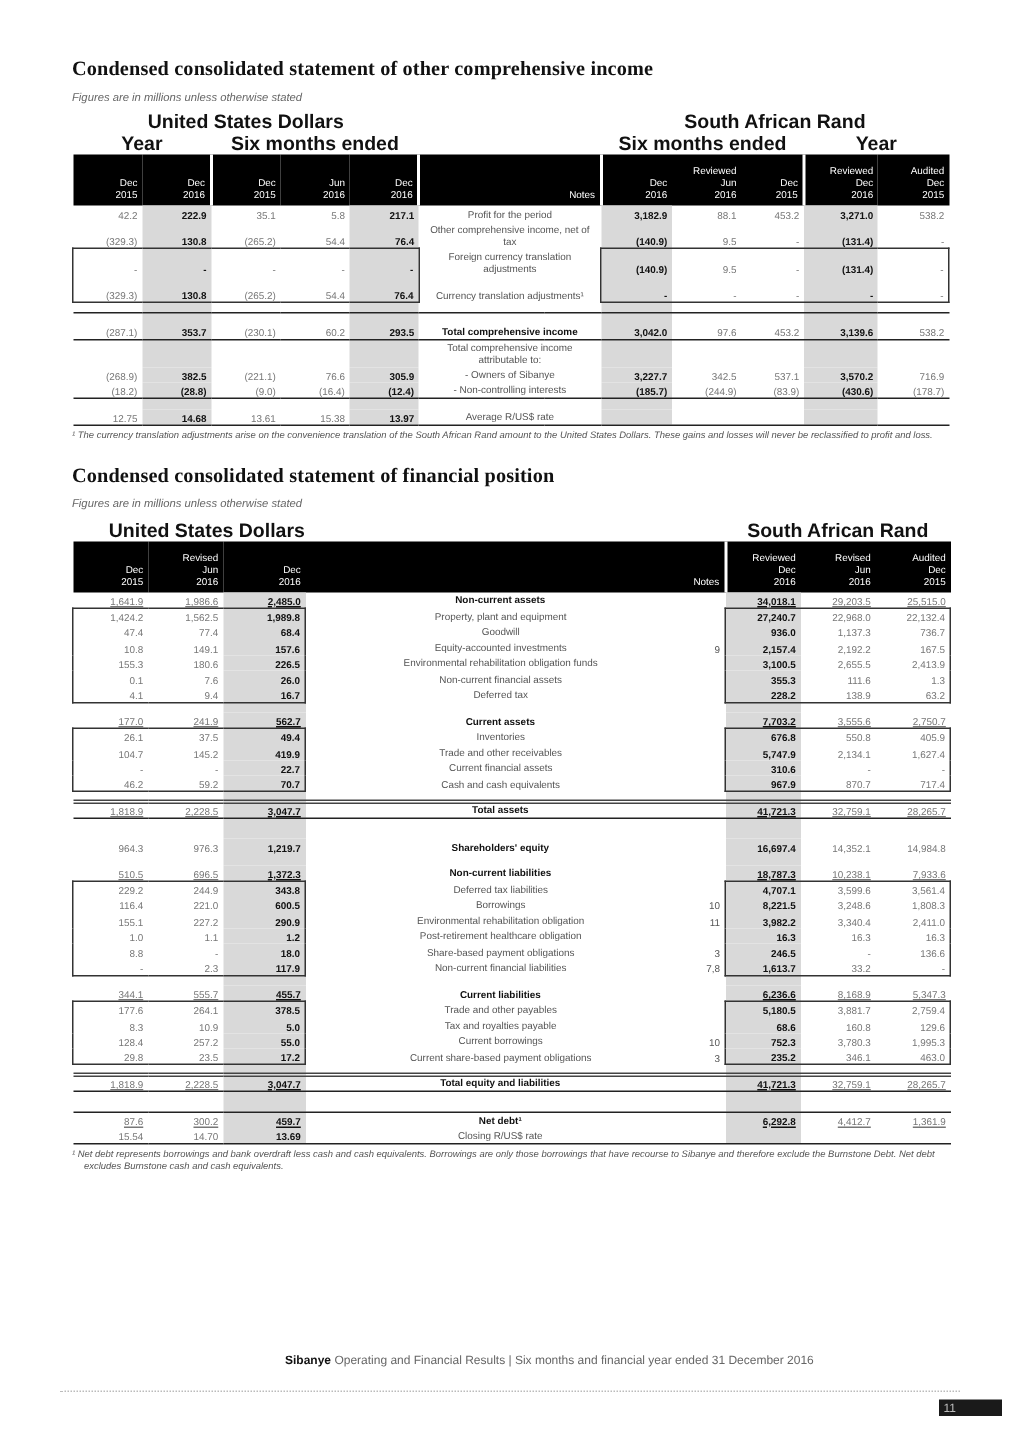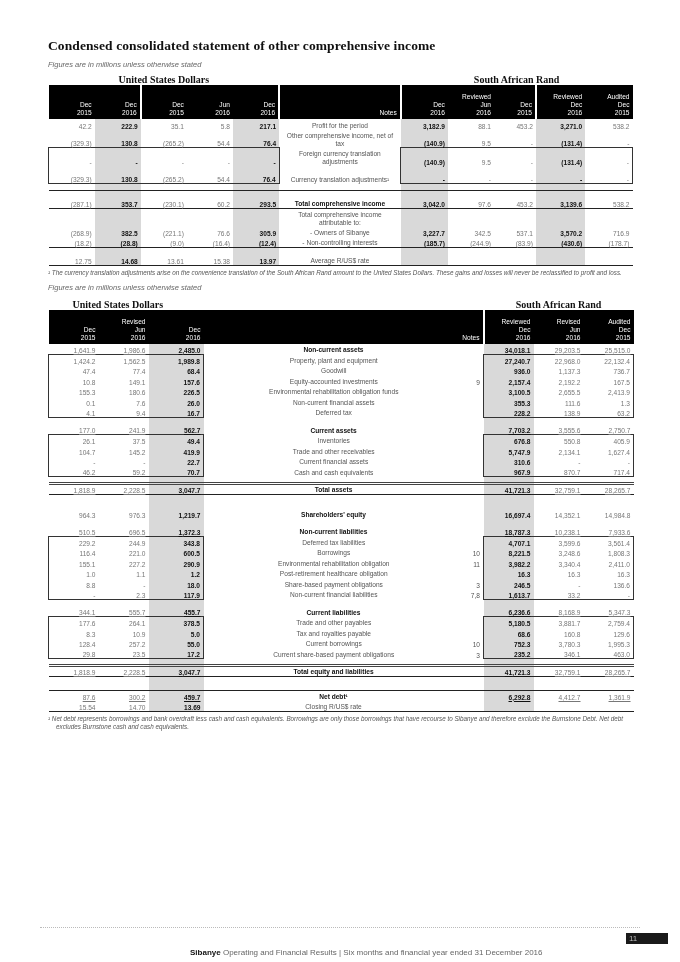--- a/index.html
+++ b/index.html
@@ -3,42 +3,42 @@
 <meta charset="utf-8">
 <style>
   * { box-sizing: border-box; margin: 0; padding: 0; }
   html, body { width: 680px; height: 962px; background: #fff; overflow: hidden; }
   body { font-family: "Liberation Sans", "DejaVu Sans", sans-serif; color: #222; position: relative; }
   .page { position: absolute; left: 48px; top: 38px; width: 585px; }
   h1 { font-size: 13.5px; font-weight: bold; color: #111; letter-spacing: 0.1px; font-family: Liberation Serif, serif; }
   .sub { font-size: 7.5px; font-style: italic; color: #666; margin-top: 6px; }
   table { border-collapse: collapse; width: 585px; table-layout: fixed; font-size: 6.6px; }
   td, th { padding: 0 3px; white-space: nowrap; text-align: right; height: 10.5px; vertical-align: bottom; }
-  .grp td { font-weight: bold; font-size: 10px; color: #111; text-align: center; height: 12px; font-family: Liberation Serif, serif; }
+  .grp td { font-weight: bold; font-size: 13px; color: #111; text-align: center; height: 12px; }
   .hdr th { background: #000; color: #fff; font-weight: normal; font-size: 6.6px; line-height: 8px; padding-bottom: 2px; vertical-align: bottom; height: 34px; }
   .hdr th.sep { border-left: 2px solid #fff; }
   .num { color: #777; }
   .b { font-weight: bold; color: #111; }
   .sh { background: #d9d9d9; }
   .lbl { text-align: center; color: #555; white-space: normal; line-height: 8px; }
   .lblb { text-align: center; color: #111; font-weight: bold; white-space: normal; line-height: 8px; }
   .note { text-align: right; color: #555; }
   .tall td { height: 18px; }
   .spacer td { height: 7px; }
   .tline td { border-top: 1.5px solid #222; }
   .bline td { border-bottom: 1.5px solid #222; }
   .dline td { border-top: 3px double #444; }
   .ul { text-decoration: underline; }
   .boxl { border-left: 1.5px solid #333; }
   .boxr { border-right: 1.5px solid #333; }
   .boxt { border-top: 1.5px solid #333; }
   .boxb { border-bottom: 1.5px solid #333; }
   .foot { font-size: 6.3px; font-style: italic; color: #555; line-height: 8px; margin-top: 3px; padding-left: 8px; text-indent: -8px; }
   .footer { position: absolute; left: 40px; top: 927px; width: 600px; border-top: 1px dotted #bbb; }
-  .footer-text { position: absolute; left: 190px; top: 948px; font-size: 8px; color: #666; white-space: nowrap; }
+  .footer-text { position: absolute; left: 190px; top: 902px; font-size: 8px; color: #666; white-space: nowrap; }
   .footer-text b { color: #111; }
   .pageno { position: absolute; left: 626px; top: 933px; width: 42px; height: 11px; background: #1a1a1a; color: #bbb; font-size: 8px; padding-left: 3px; line-height: 11px; }
 </style>
 </head>
 <body>
 
 <div class="page">
 
   <h1>Condensed consolidated statement of other comprehensive income</h1>
   <div class="sub">Figures are in millions unless otherwise stated</div>
@@ -57,20 +57,27 @@
         <col style="width:40px">
         <col style="width:47px">
         <col style="width:45px">
     </colgroup>
     <tbody>
         <tr class="grp">
       <td colspan="5">United States Dollars</td>
       <td colspan="2"></td>
       <td colspan="5">South African Rand</td>
     </tr>
+    <tr class="grp">
+      <td colspan="2">Year</td>
+      <td colspan="3">Six months ended</td>
+      <td colspan="2"></td>
+      <td colspan="3">Six months ended</td>
+      <td colspan="2">Year</td>
+    </tr>
     <tr class="hdr">
       <th>
             <div></div>
             <div>Dec</div>
             <div>2015</div>
           </th>
       <th>
             <div></div>
             <div>Dec</div>
             <div>2016</div>
@@ -261,20 +268,21 @@
           <td class="num b sh"></td>
           <td class="num"></td>
           <td class="num"></td>
           <td class="num b sh"></td>
           <td class="num"></td>
         </tr>
       </tbody>
   </table>
   <div class="foot"><span>¹</span> <span>The currency translation adjustments arise on the convenience translation of the South African Rand amount to the United States Dollars. These gains and losses will never be reclassified to profit and loss.</span></div>
 
+  <h1 style="margin-top:14px;">Condensed consolidated statement of financial position</h1>
   <div class="sub">Figures are in millions unless otherwise stated</div>
 
   <table style="margin-top:6px;">
     <colgroup>
       <col style="width:50px">
         <col style="width:50px">
         <col style="width:55px">
       <col style="width:260px">
         <col style="width:20px">
       <col style="width:50px">

